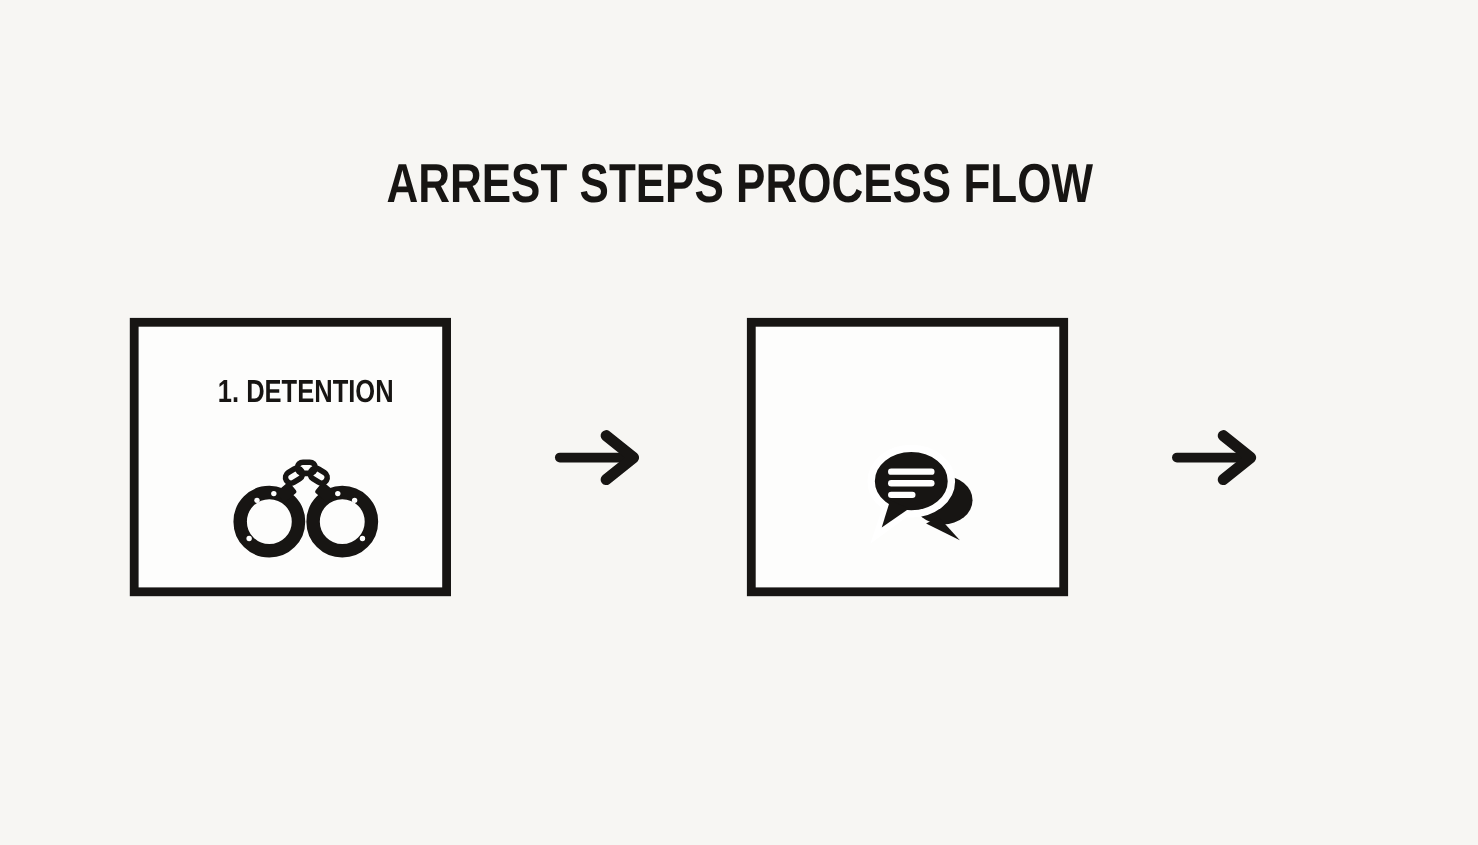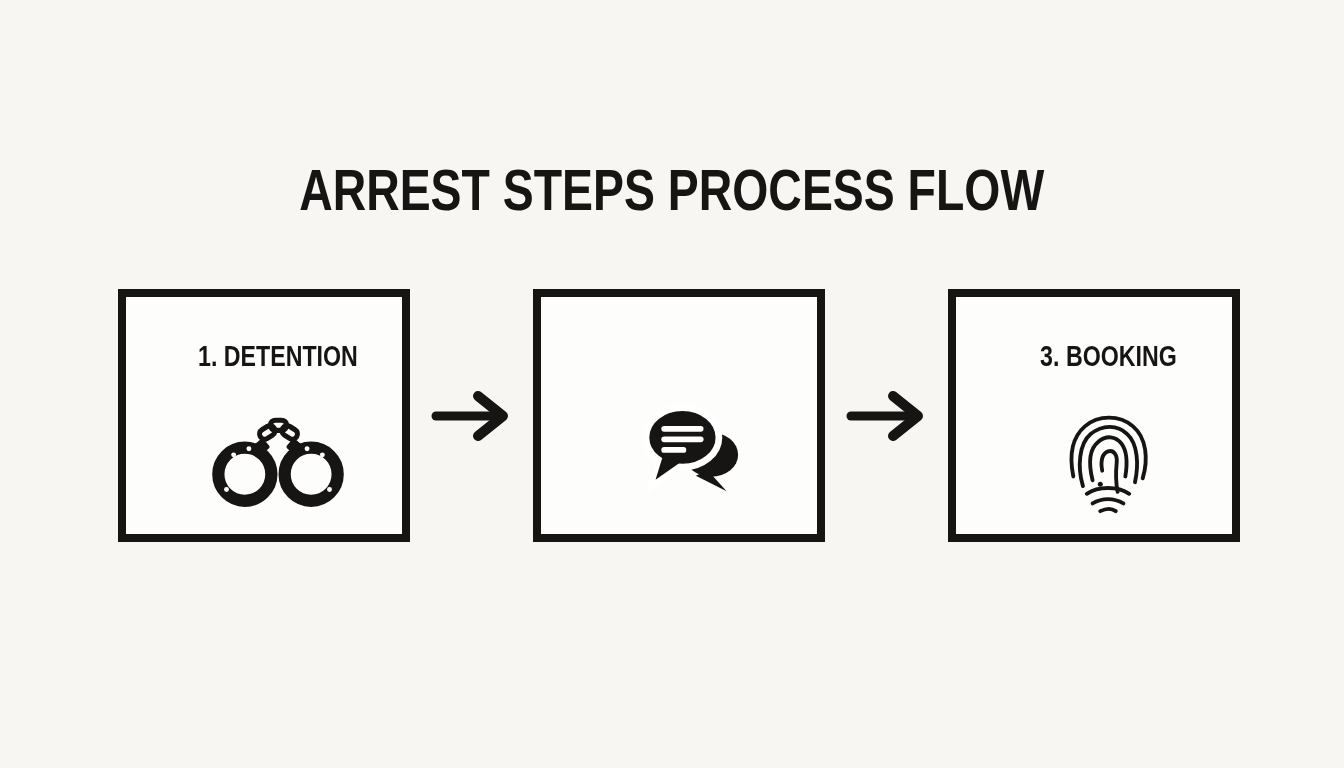--- a/index.html
+++ b/index.html
@@ -11,23 +11,23 @@
   html,body{width:1344px;height:768px;overflow:hidden;}
   body{
     background:var(--bg);
     font-family:"Liberation Sans", sans-serif;
     color:var(--ink);
     position:relative;
   }
   .canvas{position:absolute;inset:0;}
   .title{
     position:absolute;
-    top:156px;left:0;width:100%;
+    top:138px;left:0;width:100%;
     text-align:center;
-    font-size:58px;
+    font-size:50px;
     font-weight:bold;
     letter-spacing:0px;
     white-space:nowrap;
   }
   .condensed{
     display:inline-block;
     transform:scaleX(0.80);
     transform-origin:center center;
   }
   .flow-row{
@@ -145,34 +145,15 @@
 
     <div class="arrow-wrap">
       <svg width="82" height="58" viewBox="0 0 82 58" aria-hidden="true">
         <g stroke="#171513" fill="none" stroke-linecap="round" stroke-linejoin="round">
           <line x1="5" y1="29" x2="66" y2="29" stroke-width="9"></line>
           <polyline points="47,9 72,29 47,49" stroke-width="10"></polyline>
         </g>
       </svg>
     </div>
 
-    <div class="step-box">
-      <div class="step-label">
-        <span class="condensed">3. BOOKING</span>
-      </div>
-      <div class="step-icon">
-        <svg width="100" height="106" viewBox="0 0 100 110" aria-hidden="true">
-          <g fill="none" stroke="#171513" stroke-width="4" stroke-linecap="round">
-            <path d="M14,70 C10,50 12,30 26,18 C40,6 62,6 76,18 C90,30 92,52 86,72"></path>
-            <path d="M24,80 C18,60 20,36 32,26 C44,16 60,16 70,26 C81,36 82,58 78,76"></path>
-            <path d="M34,74 C30,58 30,42 40,34 C48,27 58,28 64,36 C70,44 70,58 68,70"></path>
-            <path d="M44,64 C42,54 44,46 50,44 C56,42 60,48 59,56 C58,66 58,76 60,86"></path>
-            <path d="M28,88 C40,80 60,80 72,88"></path>
-            <path d="M34,98 C44,92 56,92 66,98"></path>
-            <path d="M42,106 C48,103 54,103 58,106"></path>
-          </g>
-          <circle cx="42" cy="78" r="2.6" fill="#171513"></circle>
-        </svg>
-      </div>
-    </div>
 
   </div>
 </div>
 
 </body></html>

